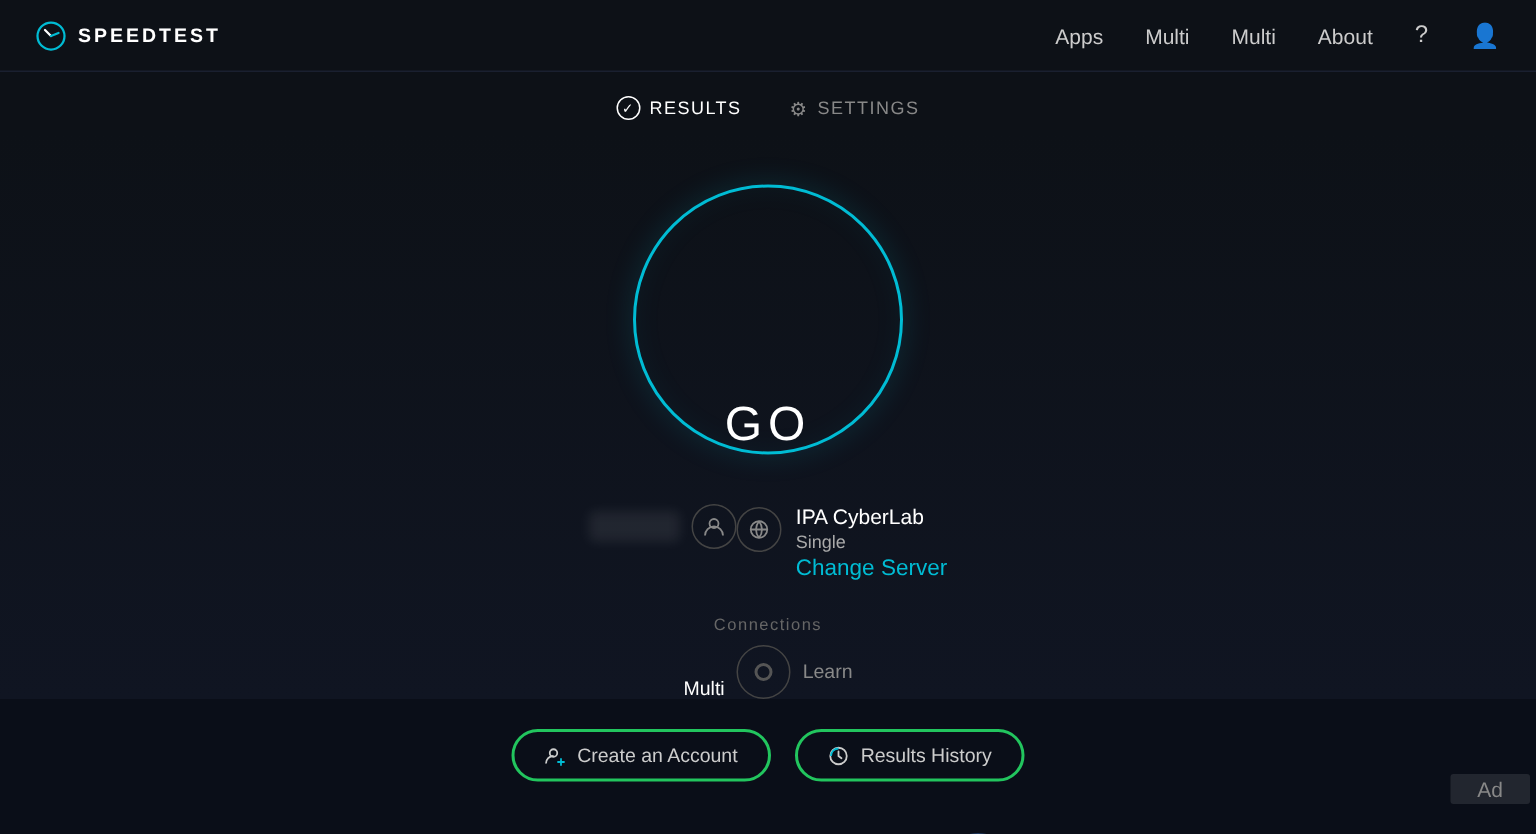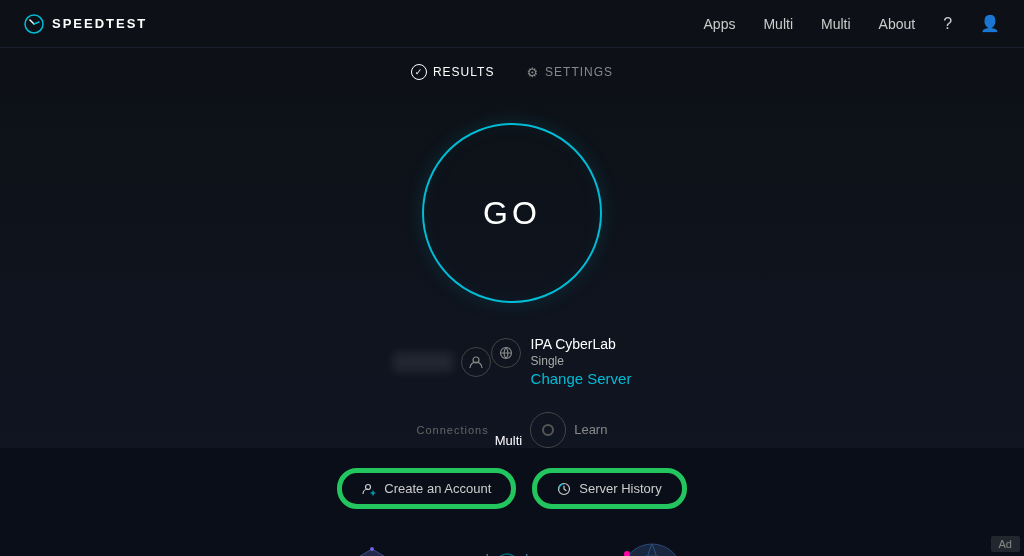--- a/index.html
+++ b/index.html
@@ -111,38 +111,38 @@
       display: flex;
       align-items: center;
       justify-content: center;
     }
     .go-circle {
       width: 180px;
       height: 180px;
       border-radius: 50%;
       border: 2px solid #00bcd4;
       display: flex;
-      align-items: center;
+      align-items: flex-end;
       justify-content: center;
       cursor: pointer;
       position: relative;
       background: transparent;
       box-shadow: 0 0 20px rgba(0, 188, 212, 0.15), inset 0 0 20px rgba(0, 188, 212, 0.05);
     }
     .go-text {
       font-size: 32px;
       font-weight: 300;
       letter-spacing: 4px;
       color: #fff;
     }
 
     
     .server-info {
       display: flex;
-      align-items: center;
+      align-items: flex-start;
       margin-top: 28px;
     }
     .isp-block {
       display: flex;
       align-items: center;
       gap: 8px;
     }
     .isp-placeholder {
       width: 60px;
       height: 20px;
@@ -194,21 +194,21 @@
     }
     .server-change {
       font-size: 15px;
       color: #00bcd4;
       cursor: pointer;
     }
 
     
     .connections-row {
       display: flex;
-      flex-direction: row;
+      flex-direction: column;
       align-items: center;
       margin-top: 24px;
       gap: 6px;
     }
     .connections-label {
       font-size: 11px;
       color: #666;
       letter-spacing: 1px;
     }
     .connection-toggle {
@@ -255,21 +255,21 @@
     .action-buttons {
       display: flex;
       gap: 16px;
     }
     .action-btn {
       display: flex;
       align-items: center;
       gap: 8px;
       padding: 8px 20px;
       border-radius: 20px;
-      border: 5px solid #22c55e;
+      border: 2px solid #22c55e;
       background: transparent;
       color: #ccc;
       font-size: 13px;
       cursor: pointer;
     }
 
     
     .feature-cards {
       display: flex;
       gap: 60px;
@@ -287,26 +287,26 @@
       height: 70px;
     }
     .icon-globe {
       width: 80px;
       height: 80px;
     }
 
     
     .ad-badge {
       position: absolute;
-      bottom: 4px;
+      bottom: 20px;
       right: 4px;
       background: rgba(255,255,255,0.1);
       color: #888;
-      font-size: 11px;
-      padding: 2px 8px;
+      font-size: 14px;
+      padding: 2px 18px;
       border-radius: 2px;
     }
 
     .page-wrapper {
       position: relative;
       width: 1024px;
       height: 556px;
       overflow: hidden;
     }
   </style>
@@ -400,21 +400,21 @@
           <path d="M11 9v4M9 11h4" stroke="#00bcd4" stroke-width="1.2" stroke-linecap="round"></path>
         </svg>
         <span>Create an Account</span>
       </button>
       <button class="action-btn">
         <svg width="14" height="14" viewBox="0 0 14 14" fill="none">
           <circle cx="7" cy="7" r="5.5" stroke="#ccc" stroke-width="1.2"></circle>
           <path d="M7 4v3l2 1.5" stroke="#ccc" stroke-width="1.2" stroke-linecap="round"></path>
           <path d="M2 7A5 5 0 0 1 7 2" stroke="#00bcd4" stroke-width="1.2"></path>
         </svg>
-        <span>Server History</span>
+        <span>Results History</span>
       </button>
     </div>
 
     <div class="feature-cards">
 
       <svg class="icon-cube" viewBox="0 0 70 70" fill="none">
         <polygon points="35,10 60,25 60,50 35,65 10,50 10,25" fill="#1a1f3a" stroke="#3a4a7a" stroke-width="1"></polygon>
         <polygon points="35,10 60,25 35,40 10,25" fill="#252a4a" stroke="#3a4a8a" stroke-width="0.8"></polygon>
         <polygon points="10,25 35,40 35,65 10,50" fill="#1e2440" stroke="#3a4a7a" stroke-width="0.8"></polygon>
         <polygon points="60,25 35,40 35,65 60,50" fill="#222745" stroke="#3a4a7a" stroke-width="0.8"></polygon>

